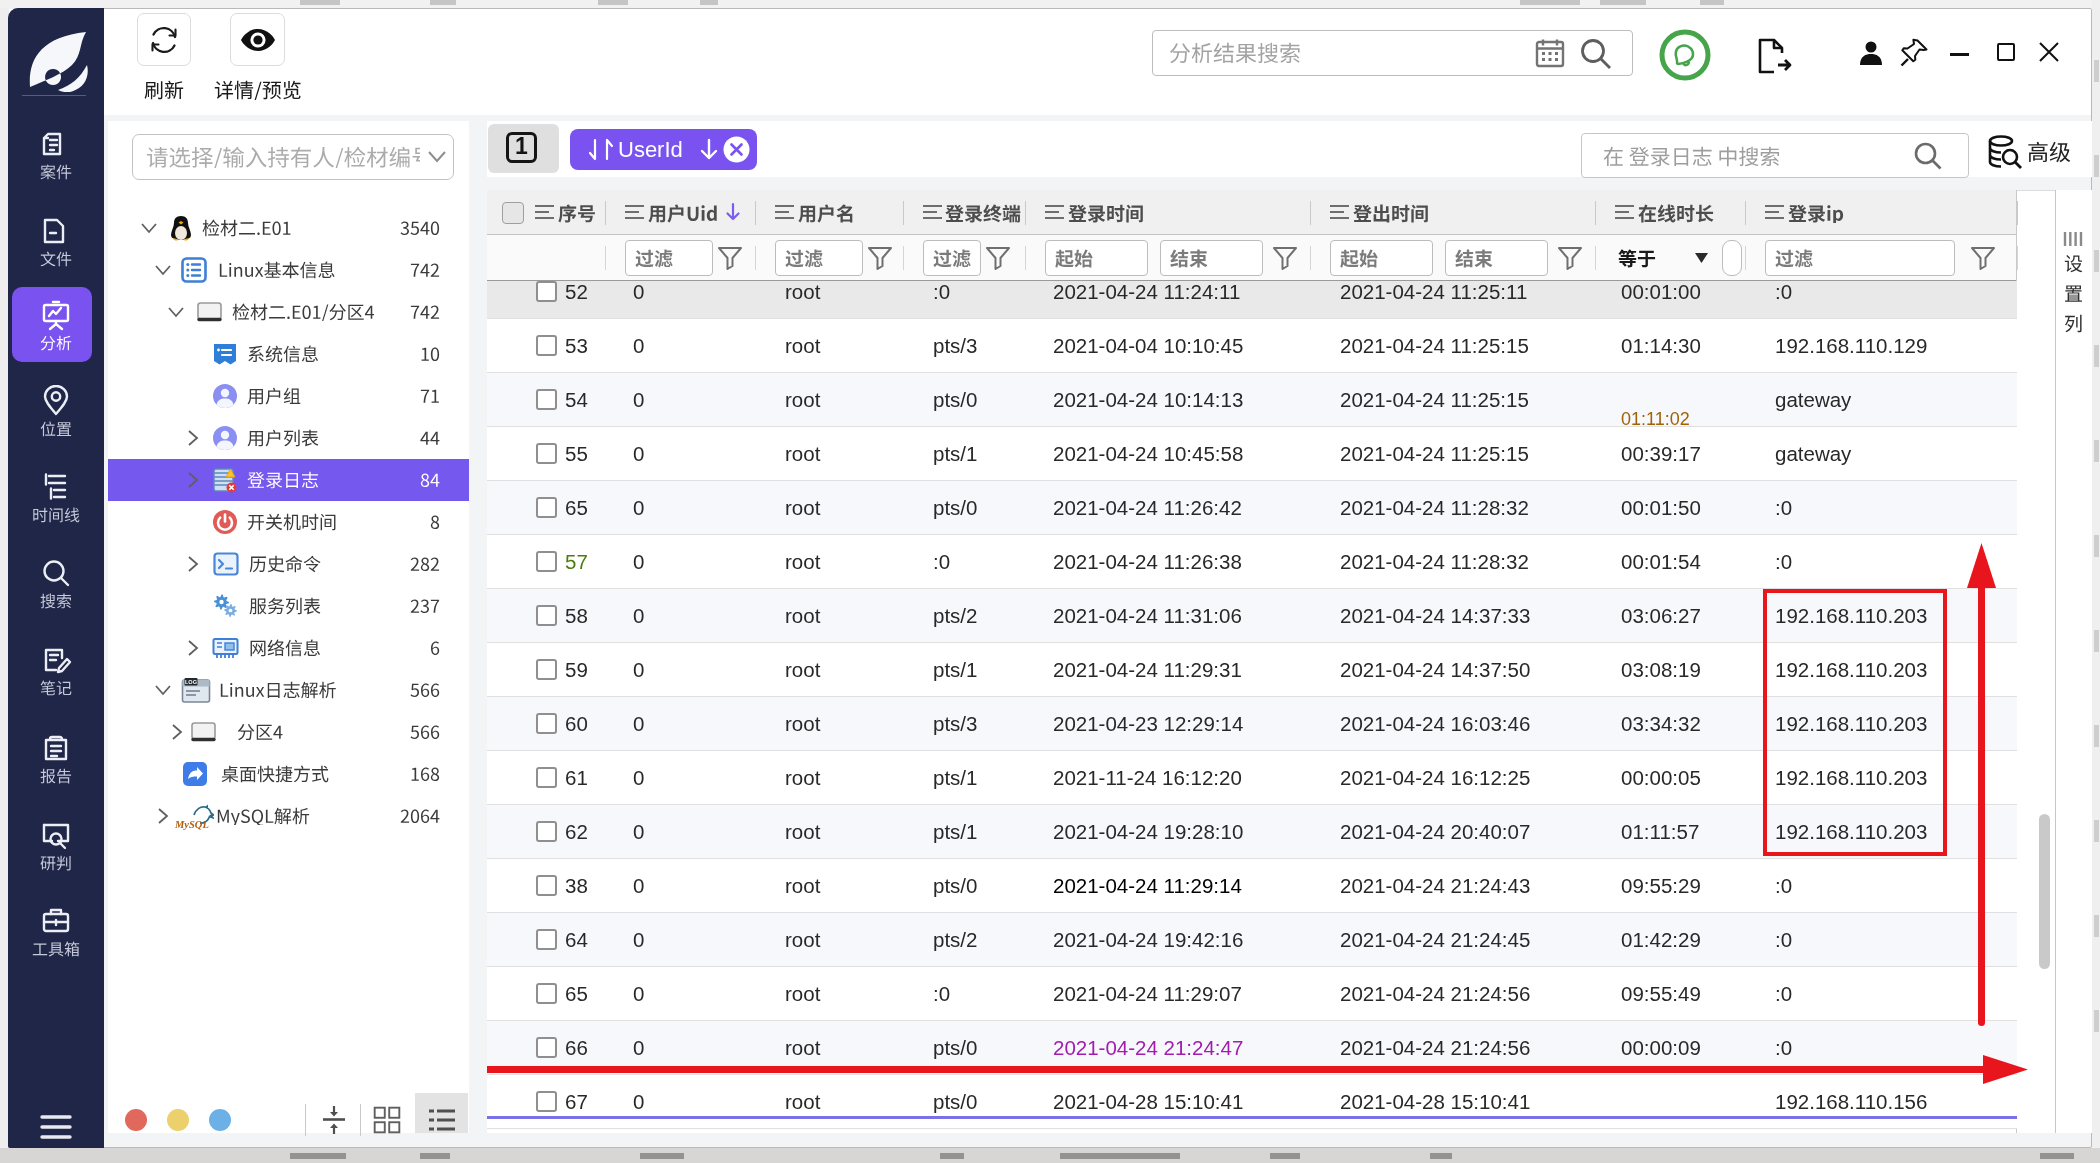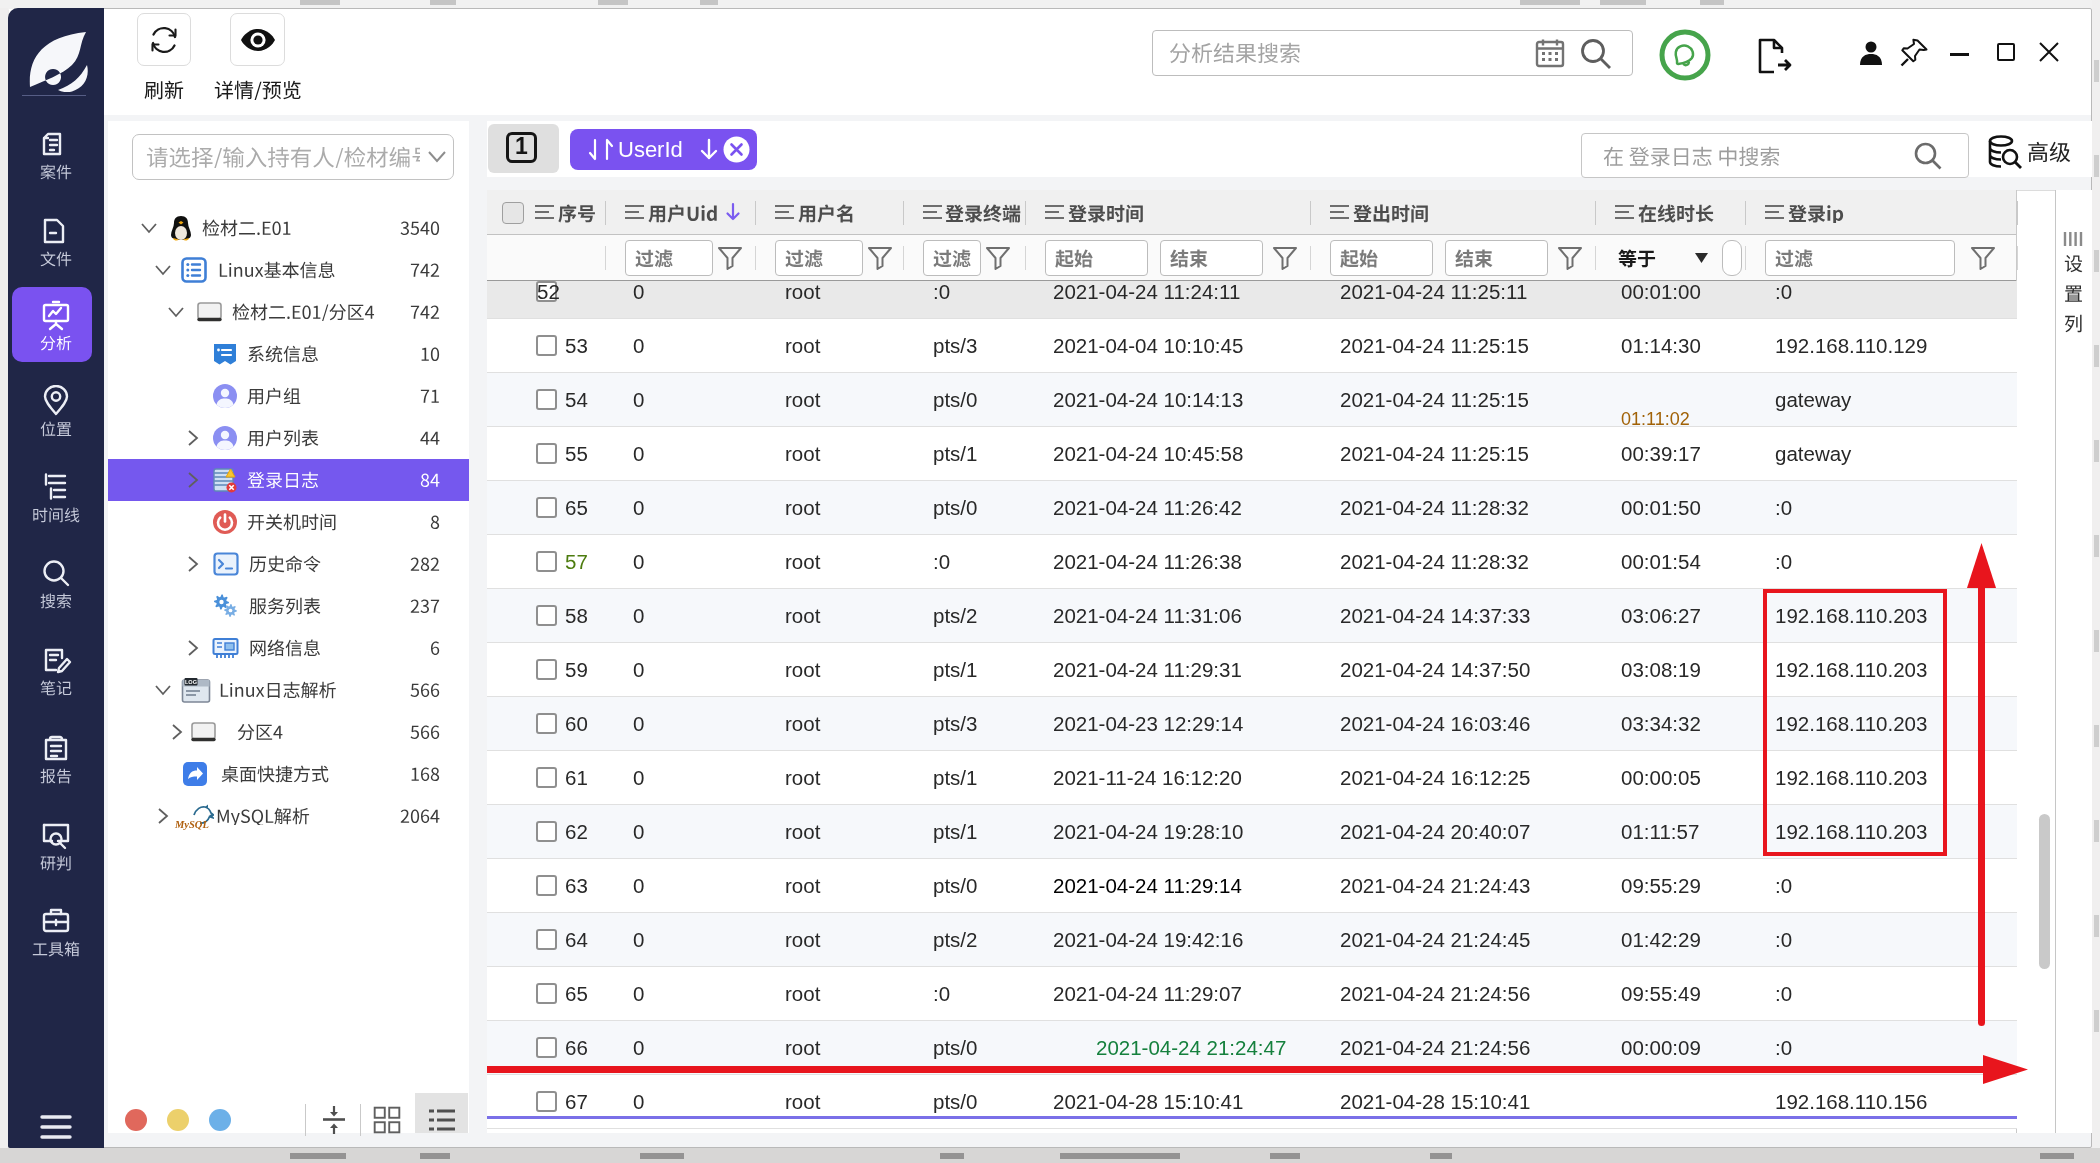--- a/index.html
+++ b/index.html
@@ -778,21 +778,21 @@
 <svg style="position:absolute;left:1775.0px;top:248.5px;" width="38.0" height="19" viewBox="0 -880 2000 1000" fill="#7b7b7b">
     <use href="#g121" x="0"></use>
     <use href="#g122" x="1000"></use>
   </svg>
 <svg style="position:absolute;left:1970px;top:245px" width="26" height="26" viewBox="0 0 26 26" fill="none" stroke="#6f6f6f" stroke-width="2">
 <path d="M2,3 h22 l-8.5,10 v8 l-5,3 v-11 Z" stroke-linejoin="round"></path>
   </svg>
 <div style="position:absolute;left:487px;top:281px;width:1530px;height:37px;background:#e9e9e9"></div>
 <div style="position:absolute;left:487px;top:318px;width:1530px;height:1px;background:#e0e0e0"></div>
 <div style="position:absolute;left:536px;top:281px;width:21px;height:21px;background:#fff;border:2px solid #8f8f8f;border-radius:3px"></div>
-<div style="position:absolute;left:537px;top:280px;font-size:20.5px;color:#282828;white-space:nowrap;line-height:23px">52</div>
+<div style="position:absolute;left:565px;top:280px;font-size:20.5px;color:#282828;white-space:nowrap;line-height:23px">52</div>
 <div style="position:absolute;left:633px;top:280px;font-size:20.5px;color:#282828;white-space:nowrap;line-height:23px">0</div>
 <div style="position:absolute;left:785px;top:280px;font-size:20.5px;color:#282828;white-space:nowrap;line-height:23px">root</div>
 <div style="position:absolute;left:933px;top:280px;font-size:20.5px;color:#282828;white-space:nowrap;line-height:23px">:0</div>
 <div style="position:absolute;left:1053px;top:280px;font-size:20.5px;color:#282828;white-space:nowrap;line-height:23px">2021-04-24 11:24:11</div>
 <div style="position:absolute;left:1340px;top:280px;font-size:20.5px;color:#282828;white-space:nowrap;line-height:23px">2021-04-24 11:25:11</div>
 <div style="position:absolute;left:1621px;top:280px;font-size:20.5px;color:#282828;white-space:nowrap;line-height:23px">00:01:00</div>
 <div style="position:absolute;left:1775px;top:280px;font-size:20.5px;color:#282828;white-space:nowrap;line-height:23px">:0</div>
 <div style="position:absolute;left:487px;top:319px;width:1530px;height:53px;background:#ffffff"></div>
 <div style="position:absolute;left:487px;top:372px;width:1530px;height:1px;background:#e0e0e0"></div>
 <div style="position:absolute;left:536px;top:335px;width:21px;height:21px;background:#fff;border:2px solid #8f8f8f;border-radius:3px"></div>
@@ -899,21 +899,21 @@
 <div style="position:absolute;left:633px;top:820px;font-size:20.5px;color:#282828;white-space:nowrap;line-height:23px">0</div>
 <div style="position:absolute;left:785px;top:820px;font-size:20.5px;color:#282828;white-space:nowrap;line-height:23px">root</div>
 <div style="position:absolute;left:933px;top:820px;font-size:20.5px;color:#282828;white-space:nowrap;line-height:23px">pts/1</div>
 <div style="position:absolute;left:1053px;top:820px;font-size:20.5px;color:#282828;white-space:nowrap;line-height:23px">2021-04-24 19:28:10</div>
 <div style="position:absolute;left:1340px;top:820px;font-size:20.5px;color:#282828;white-space:nowrap;line-height:23px">2021-04-24 20:40:07</div>
 <div style="position:absolute;left:1621px;top:820px;font-size:20.5px;color:#282828;white-space:nowrap;line-height:23px">01:11:57</div>
 <div style="position:absolute;left:1775px;top:820px;font-size:20.5px;color:#282828;white-space:nowrap;line-height:23px">192.168.110.203</div>
 <div style="position:absolute;left:487px;top:859px;width:1530px;height:53px;background:#ffffff"></div>
 <div style="position:absolute;left:487px;top:912px;width:1530px;height:1px;background:#e0e0e0"></div>
 <div style="position:absolute;left:536px;top:875px;width:21px;height:21px;background:#fff;border:2px solid #8f8f8f;border-radius:3px"></div>
-<div style="position:absolute;left:565px;top:874px;font-size:20.5px;color:#282828;white-space:nowrap;line-height:23px">63</div>
+<div style="position:absolute;left:565px;top:874px;font-size:20.5px;color:#282828;white-space:nowrap;line-height:23px">38</div>
 <div style="position:absolute;left:633px;top:874px;font-size:20.5px;color:#282828;white-space:nowrap;line-height:23px">0</div>
 <div style="position:absolute;left:785px;top:874px;font-size:20.5px;color:#282828;white-space:nowrap;line-height:23px">root</div>
 <div style="position:absolute;left:933px;top:874px;font-size:20.5px;color:#282828;white-space:nowrap;line-height:23px">pts/0</div>
 <div style="position:absolute;left:1053px;top:874px;font-size:20.5px;color:#000000;white-space:nowrap;line-height:23px">2021-04-24 11:29:14</div>
 <div style="position:absolute;left:1340px;top:874px;font-size:20.5px;color:#282828;white-space:nowrap;line-height:23px">2021-04-24 21:24:43</div>
 <div style="position:absolute;left:1621px;top:874px;font-size:20.5px;color:#282828;white-space:nowrap;line-height:23px">09:55:29</div>
 <div style="position:absolute;left:1775px;top:874px;font-size:20.5px;color:#282828;white-space:nowrap;line-height:23px">:0</div>
 <div style="position:absolute;left:487px;top:913px;width:1530px;height:53px;background:#f6f8fb"></div>
 <div style="position:absolute;left:487px;top:966px;width:1530px;height:1px;background:#e0e0e0"></div>
 <div style="position:absolute;left:536px;top:929px;width:21px;height:21px;background:#fff;border:2px solid #8f8f8f;border-radius:3px"></div>
@@ -936,21 +936,21 @@
 <div style="position:absolute;left:1340px;top:982px;font-size:20.5px;color:#282828;white-space:nowrap;line-height:23px">2021-04-24 21:24:56</div>
 <div style="position:absolute;left:1621px;top:982px;font-size:20.5px;color:#282828;white-space:nowrap;line-height:23px">09:55:49</div>
 <div style="position:absolute;left:1775px;top:982px;font-size:20.5px;color:#282828;white-space:nowrap;line-height:23px">:0</div>
 <div style="position:absolute;left:487px;top:1021px;width:1530px;height:53px;background:#f6f8fb"></div>
 <div style="position:absolute;left:487px;top:1074px;width:1530px;height:1px;background:#e0e0e0"></div>
 <div style="position:absolute;left:536px;top:1037px;width:21px;height:21px;background:#fff;border:2px solid #8f8f8f;border-radius:3px"></div>
 <div style="position:absolute;left:565px;top:1036px;font-size:20.5px;color:#282828;white-space:nowrap;line-height:23px">66</div>
 <div style="position:absolute;left:633px;top:1036px;font-size:20.5px;color:#282828;white-space:nowrap;line-height:23px">0</div>
 <div style="position:absolute;left:785px;top:1036px;font-size:20.5px;color:#282828;white-space:nowrap;line-height:23px">root</div>
 <div style="position:absolute;left:933px;top:1036px;font-size:20.5px;color:#282828;white-space:nowrap;line-height:23px">pts/0</div>
-<div style="position:absolute;left:1096px;top:1036px;font-size:20.5px;color:#15803d;white-space:nowrap;line-height:23px">2021-04-24 21:24:47</div>
+<div style="position:absolute;left:1053px;top:1036px;font-size:20.5px;color:#a21caf;white-space:nowrap;line-height:23px">2021-04-24 21:24:47</div>
 <div style="position:absolute;left:1340px;top:1036px;font-size:20.5px;color:#282828;white-space:nowrap;line-height:23px">2021-04-24 21:24:56</div>
 <div style="position:absolute;left:1621px;top:1036px;font-size:20.5px;color:#282828;white-space:nowrap;line-height:23px">00:00:09</div>
 <div style="position:absolute;left:1775px;top:1036px;font-size:20.5px;color:#282828;white-space:nowrap;line-height:23px">:0</div>
 <div style="position:absolute;left:487px;top:1075px;width:1530px;height:53px;background:#ffffff"></div>
 <div style="position:absolute;left:487px;top:1128px;width:1530px;height:1px;background:#e0e0e0"></div>
 <div style="position:absolute;left:536px;top:1091px;width:21px;height:21px;background:#fff;border:2px solid #8f8f8f;border-radius:3px"></div>
 <div style="position:absolute;left:565px;top:1090px;font-size:20.5px;color:#282828;white-space:nowrap;line-height:23px">67</div>
 <div style="position:absolute;left:633px;top:1090px;font-size:20.5px;color:#282828;white-space:nowrap;line-height:23px">0</div>
 <div style="position:absolute;left:785px;top:1090px;font-size:20.5px;color:#282828;white-space:nowrap;line-height:23px">root</div>
 <div style="position:absolute;left:933px;top:1090px;font-size:20.5px;color:#282828;white-space:nowrap;line-height:23px">pts/0</div>

